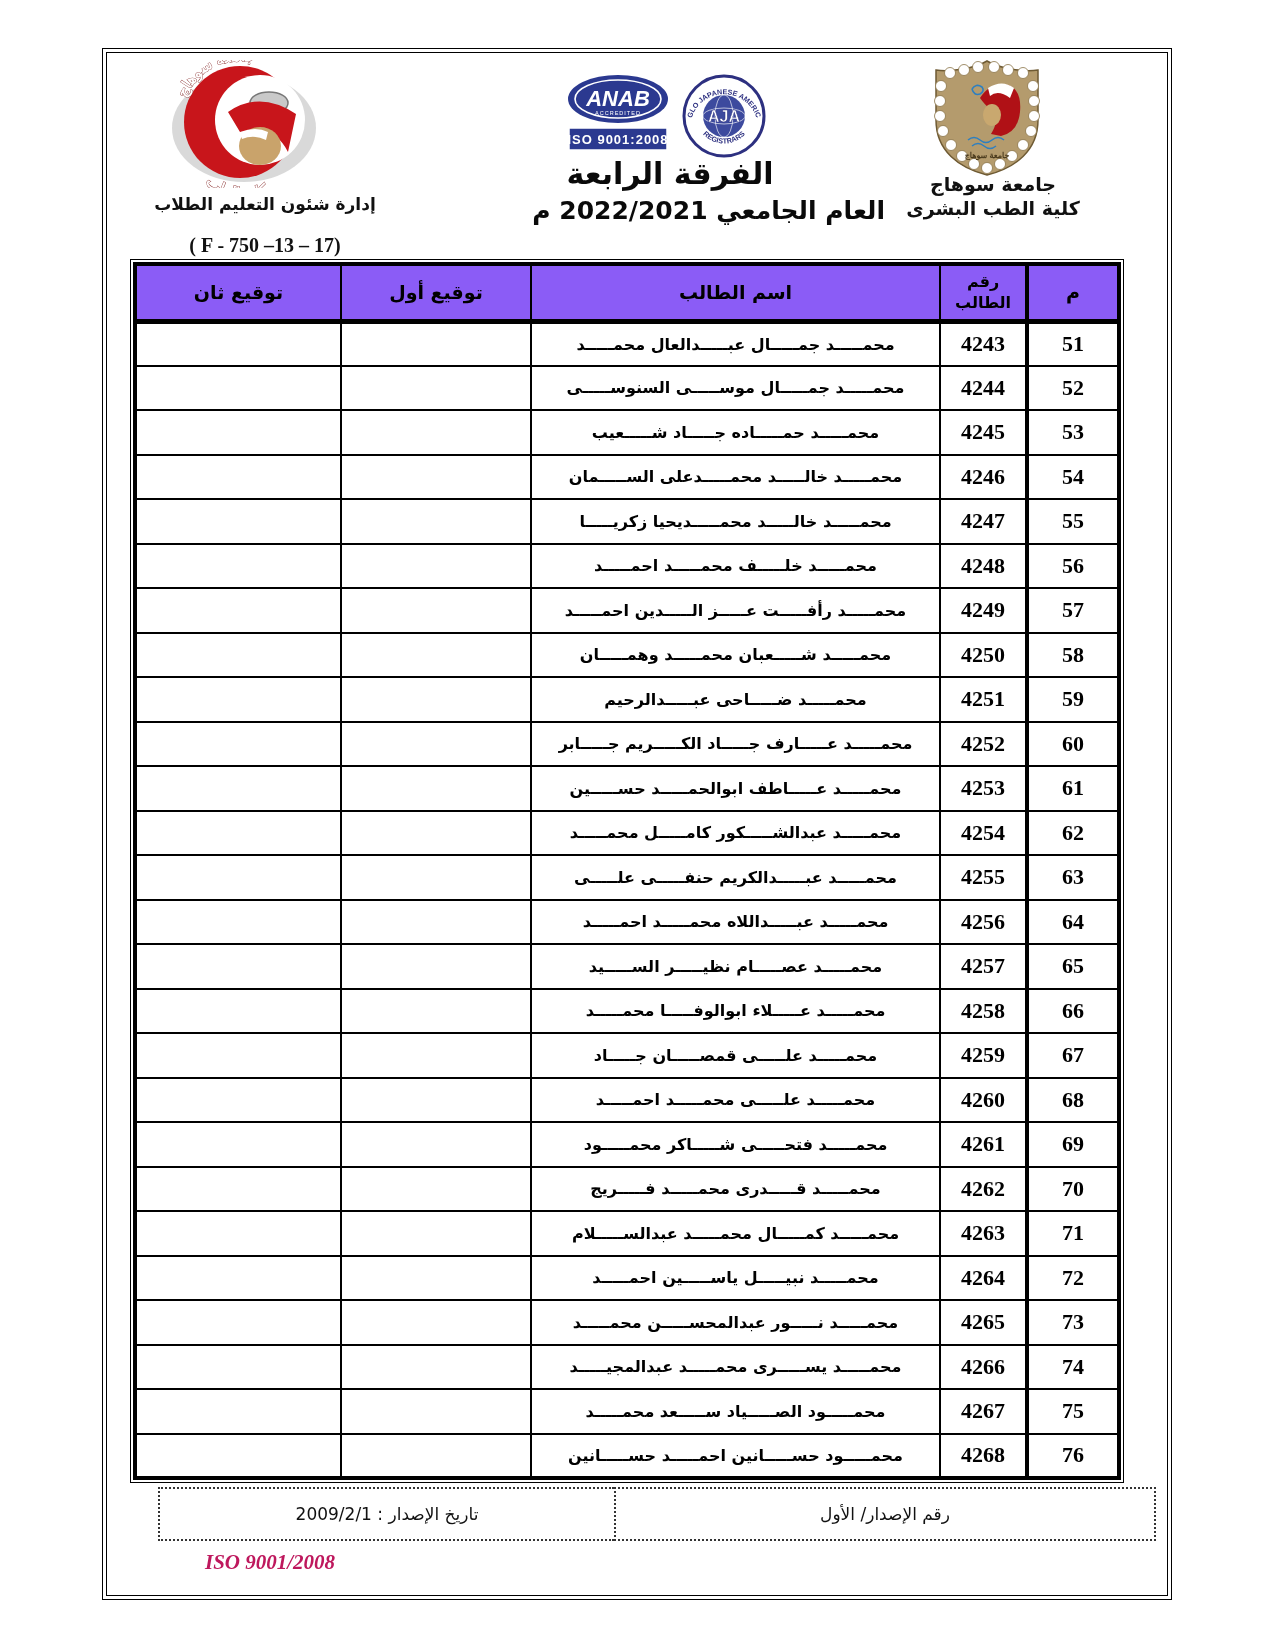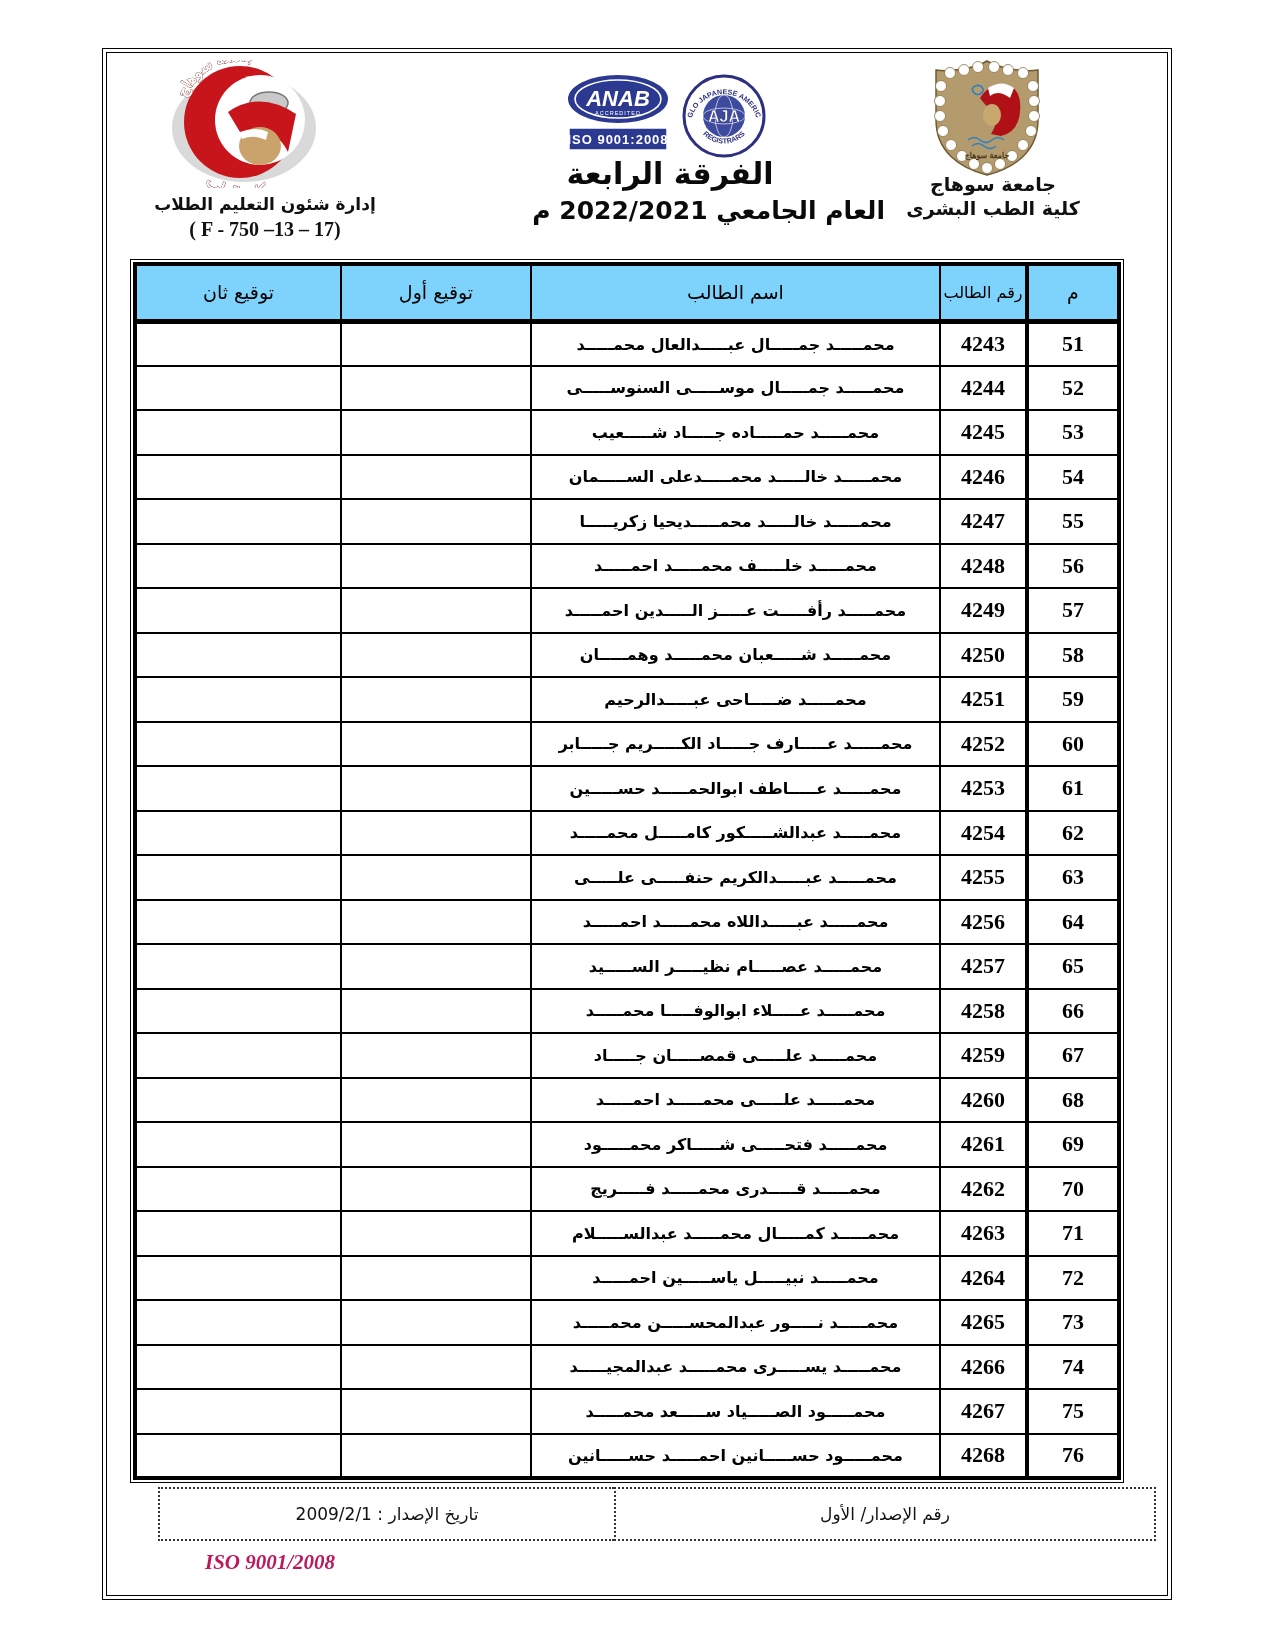--- a/index.html
+++ b/index.html
@@ -11,30 +11,30 @@
   .frame-outer { position:absolute; left:102px; top:48px; width:1070px; height:1552px; border:1px solid #000; }
   .frame-inner { position:absolute; left:106px; top:52px; width:1062px; height:1544px; border:1px solid #000; }
 
   .abs { position:absolute; }
   .ar { direction:rtl; }
 
   
   .uni-name { left:898px; top:172px; width:190px; text-align:center; font-weight:bold; font-size:19px; line-height:24px; color:#111; }
   .dept-block { left:146px; top:194px; width:238px; text-align:center; }
   .dept-line { font-weight:bold; font-size:17px; color:#111; }
-  .form-code { direction:ltr; font-family:"Liberation Serif",serif; font-weight:bold; font-size:20px; margin-top:4px; color:#111; }
+  .form-code { direction:ltr; font-family:"Liberation Serif",serif; font-weight:bold; font-size:20px; margin-top:20px; color:#111; }
   .title1 { left:495px; top:156px; width:350px; text-align:center; font-weight:bold; font-size:30px; color:#0a0a0a; }
   .title2 { left:455px; top:196px; width:430px; font-weight:bold; font-size:25px; color:#0a0a0a; }
 
   
   table.main { position:absolute; left:133px; top:262px; border-collapse:collapse; table-layout:fixed; border:4px solid #000; outline:1px solid #000; outline-offset:2px; background:#fff; }
   table.main th, table.main td { border:2px solid #000; overflow:hidden; white-space:nowrap; padding:0 2px; }
   table.main thead tr { height:57px; }
   table.main tbody tr { height:44.5px; }
-  table.main thead th { background:#7dd3fc; border-bottom:5px solid #000; font-size:19px; font-weight:normal; white-space:normal; line-height:21px; }
+  table.main thead th { background:#8b5cf6; border-bottom:5px solid #000; font-size:19px; font-weight:bold; white-space:normal; line-height:21px; }
   th.c-seat { font-size:16px !important; }
   td.c-idx, th.c-idx { border-left-width:4px !important; }
   td.c-idx { font-family:"Liberation Serif",serif; font-size:22px; font-weight:bold; text-align:center; }
   td.c-seat { font-family:"Liberation Serif",serif; font-size:22px; font-weight:bold; text-align:center; }
   td.c-name { font-size:16px; font-weight:bold; text-align:center; color:#000; }
 
   
   table.footer { position:absolute; left:158px; top:1487px; border-collapse:collapse; table-layout:fixed; }
   table.footer td { border:2px dotted #333; height:52px; text-align:center; font-size:17px; color:#111; }
   .iso-note { left:205px; top:1550px; font-family:"Liberation Serif",serif; font-style:italic; font-weight:bold; font-size:21px; color:#be185d; }

